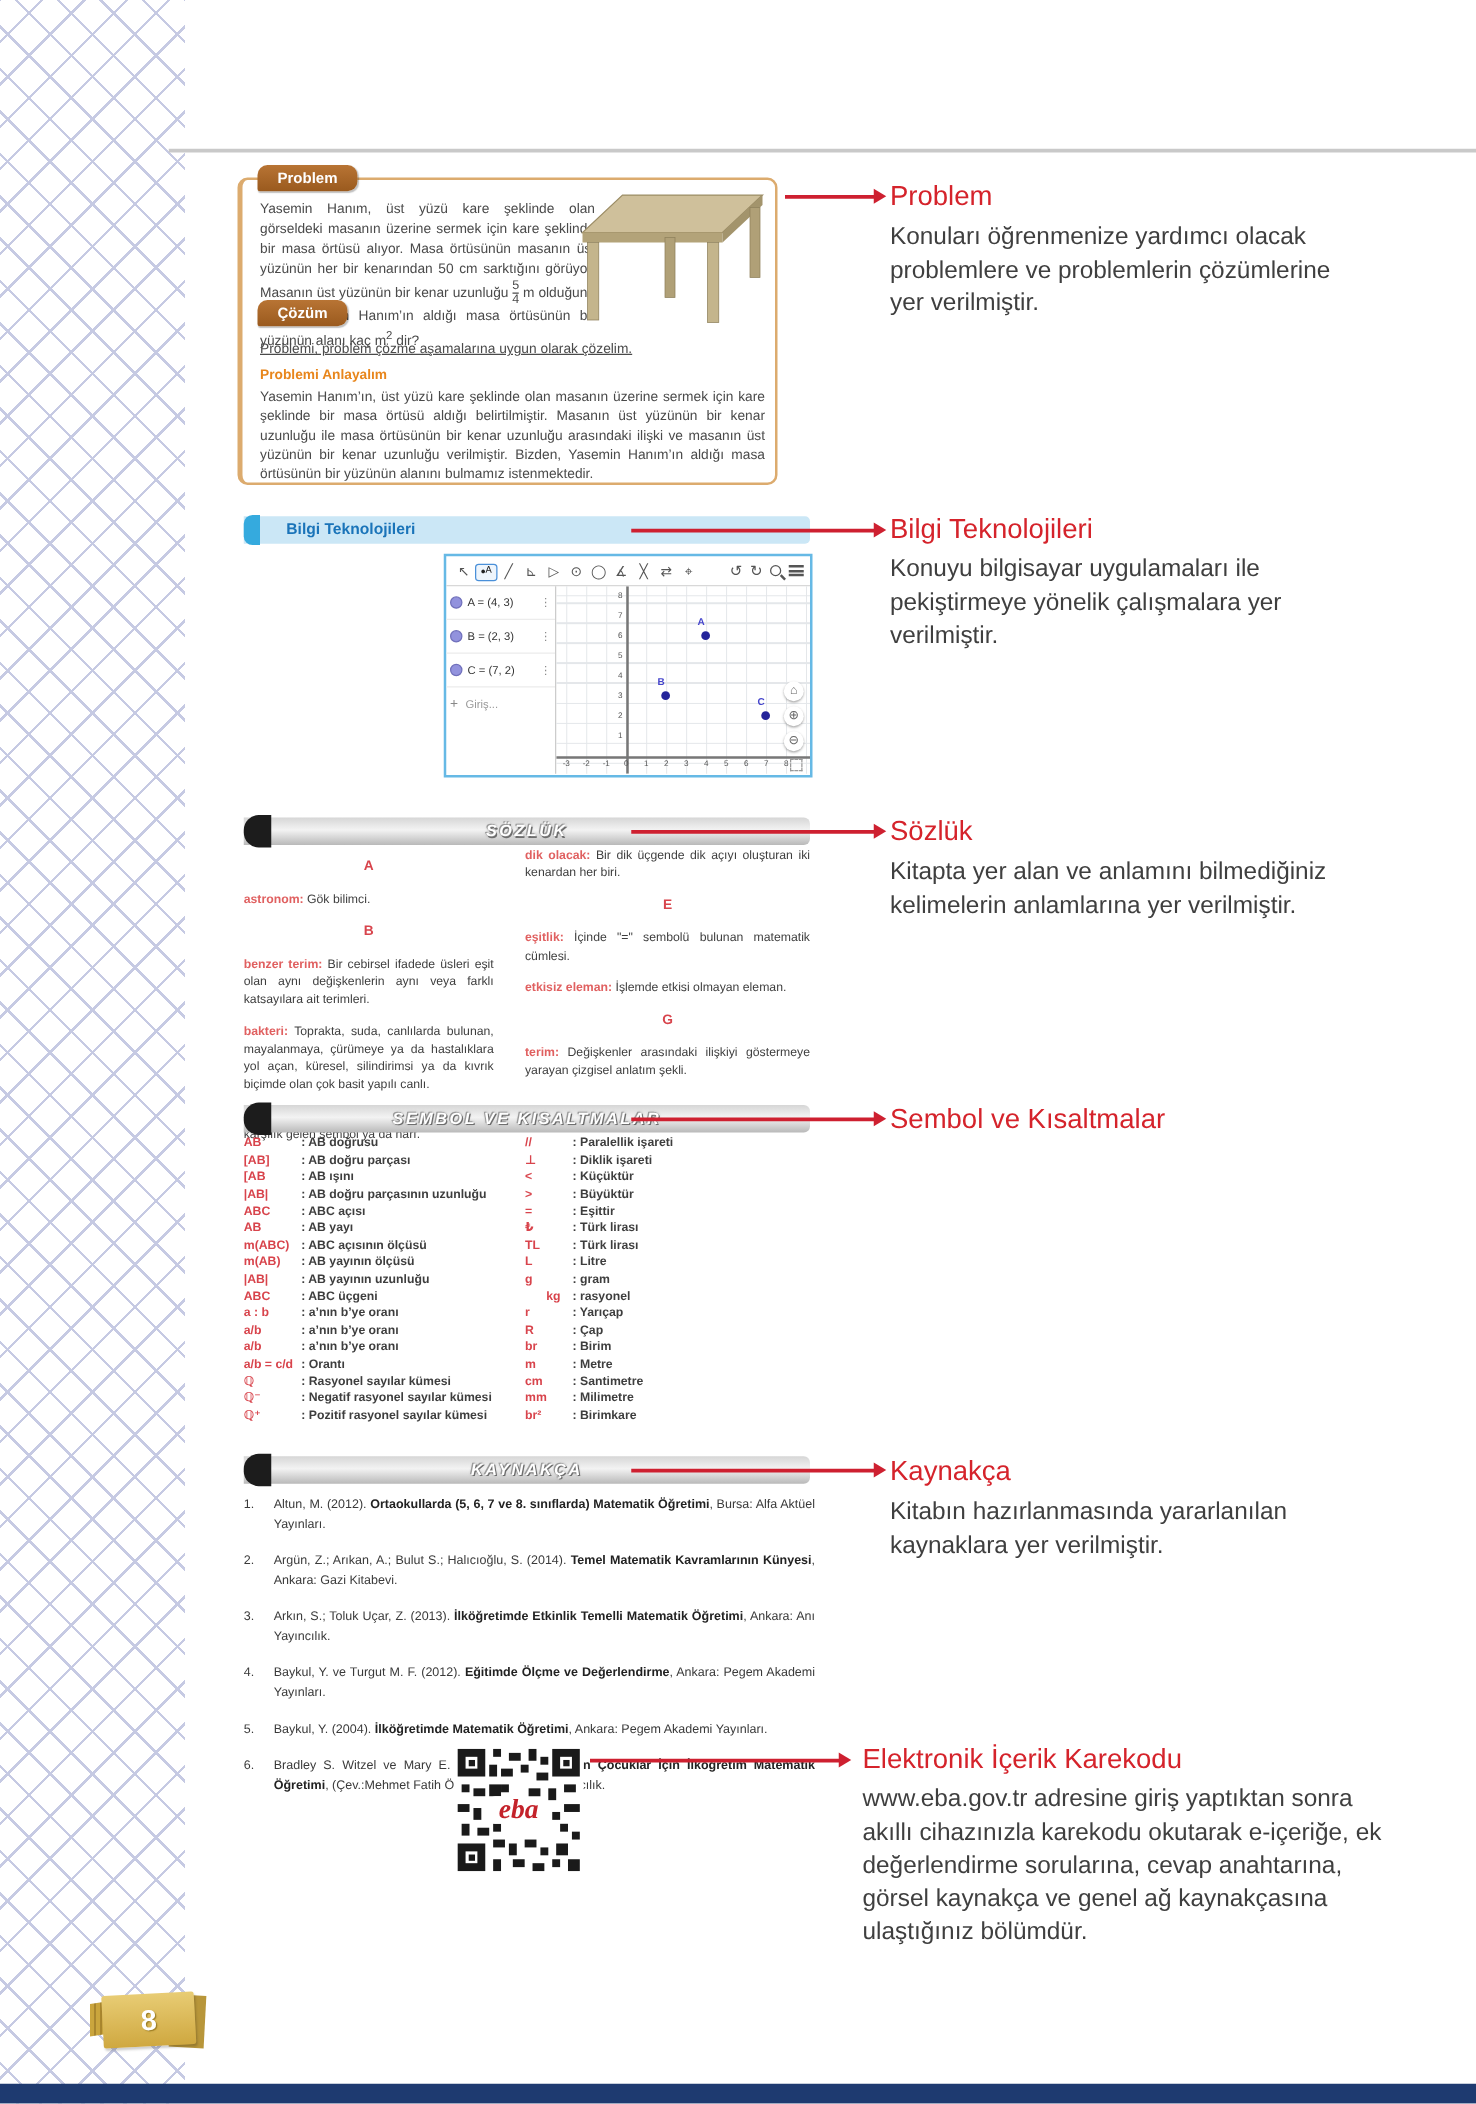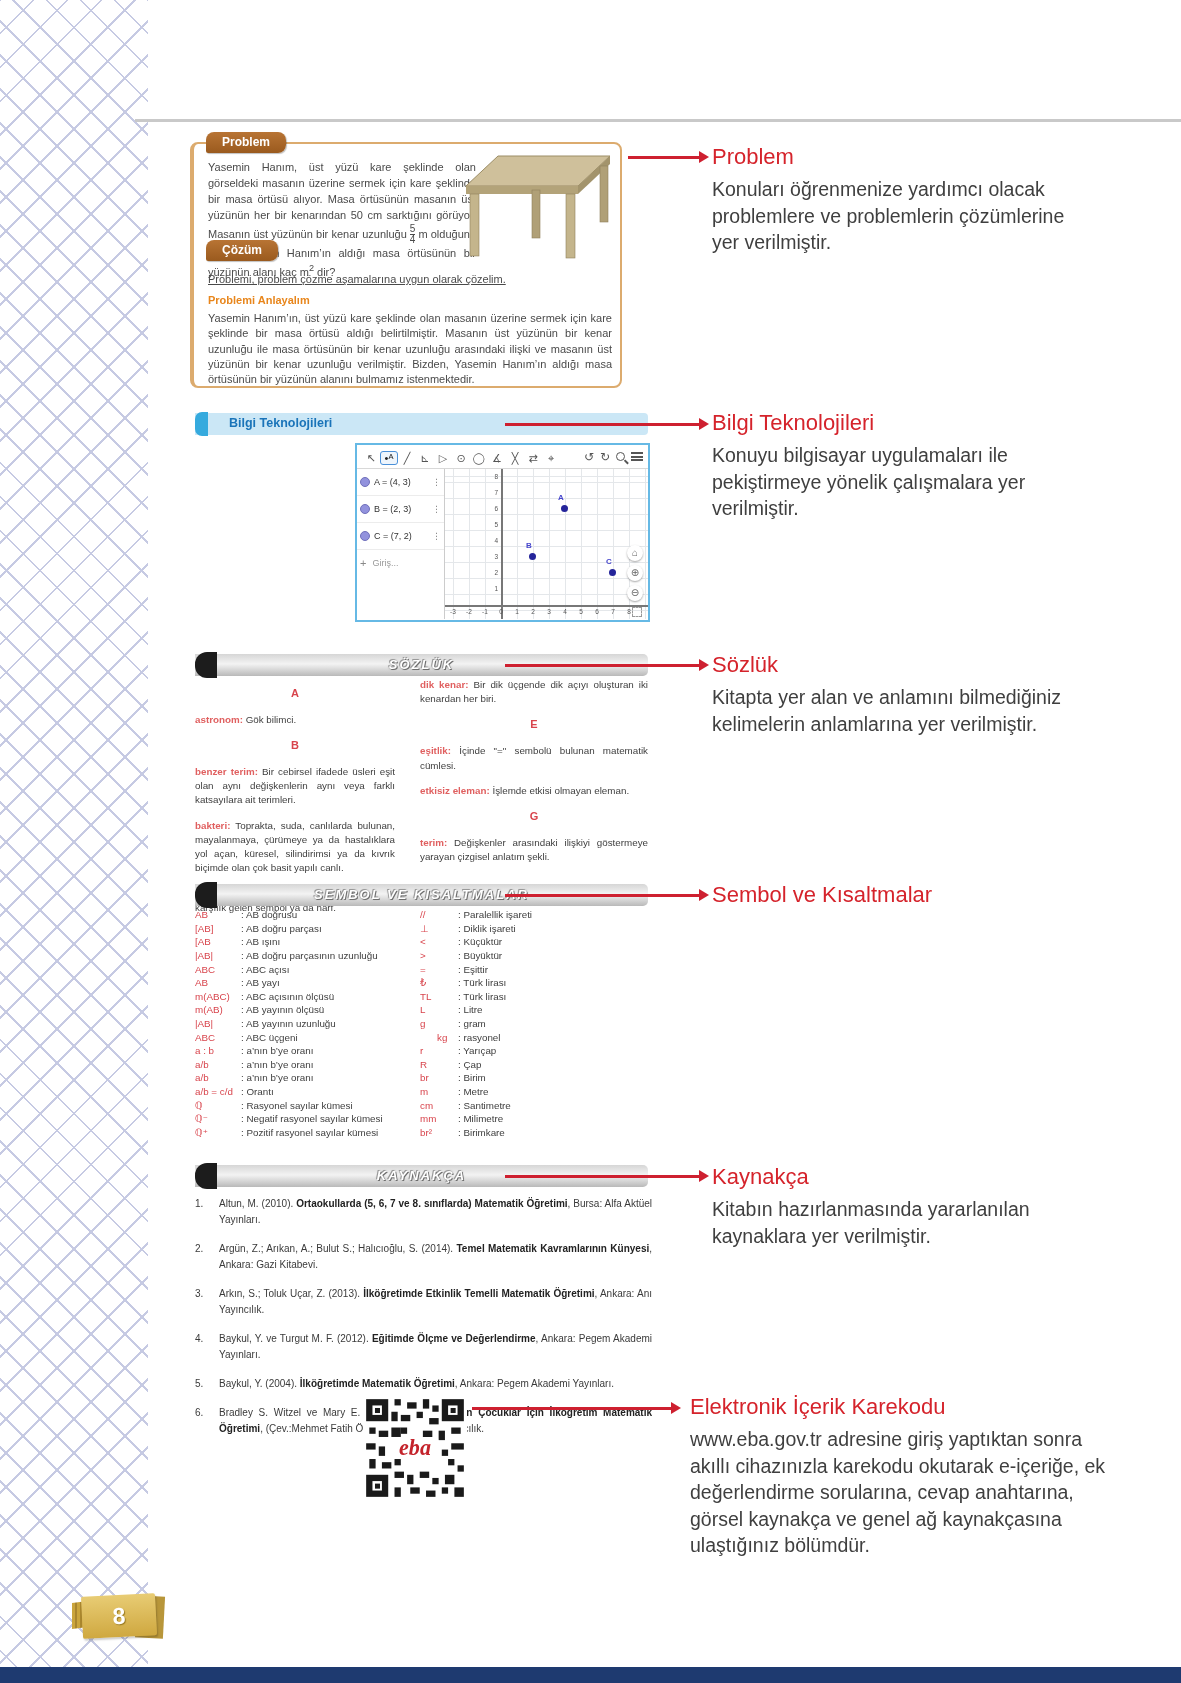--- a/index.html
+++ b/index.html
@@ -94,21 +94,21 @@
     color:#fff; text-shadow:1px 1px 0 #6e6e6e, -1px -1px 0 #9a9a9a, 0 0 2px #777; font-style:italic; }
 
   
   .gl-col { position:absolute; font-size:9.8px; line-height:1.45; text-align:justify; color:#3e3e3e; }
   .gl-letter { text-align:center; color:#d8444c; font-weight:bold; font-size:11px; margin:4px 0 10px; }
   .gl-letter:empty { display:none; margin:0; }
   .gl-entry { margin-bottom:11px; }
   .gl-term { color:#e06060; font-weight:bold; }
 
   
-  .sym-col { position:absolute; }
+  .sym-col { position:absolute;font-weight:bold; }
   .sym-row { display:flex; align-items:center; height:13.6px; font-size:9.8px; }
   .sym-row .sym { width:46px; color:#d8444c; flex:none; }
   .sym-row .sdesc { color:#3e3e3e; }
 
   
   .refs { position:absolute; left:195px; top:1196px; width:457px; font-size:10px; line-height:1.6; color:#3a3a3a; }
   .ref { display:flex; margin-bottom:13px; }
   .ref .no { width:24px; flex:none; }
   .ref .body { flex:1; text-align:justify; }
   .ref b { color:#222; }
@@ -263,21 +263,21 @@
     </div>
 
     <div class="gl-item">
 
       <p class="gl-entry"><span class="gl-term">bilinmeyen:</span><span class="gl-def"> Bir eşitliği sağlayan sayılara karşılık gelen sembol ya da harf.</span></p>
     </div>
   </div>
   <div class="gl-col" style="left:420px; top:678px; width:228px;">
     <div class="gl-item">
 
-      <p class="gl-entry"><span class="gl-term">dik kenar:</span><span class="gl-def"> Bir dik üçgende dik açıyı oluşturan iki kenardan her biri.</span></p>
+      <p class="gl-entry"><span class="gl-term">dik olacak:</span><span class="gl-def"> Bir dik üçgende dik açıyı oluşturan iki kenardan her biri.</span></p>
     </div>
 
     <div class="gl-item">
       <div class="gl-letter">E</div>
       <p class="gl-entry"><span class="gl-term"></span><span class="gl-def"></span></p>
     </div>
 
     <div class="gl-item">
 
       <p class="gl-entry"><span class="gl-term">eşitlik:</span><span class="gl-def"> İçinde "=" sembolü bulunan matematik cümlesi.</span></p>
@@ -474,21 +474,21 @@
       <span class="sdesc">: Birimkare</span>
     </div>
   </div>
 
   <div class="banner" style="top:1165px;">
       <span>KAYNAKÇA</span>
     </div>
   <div class="refs">
     <div class="ref">
       <span class="no">1.</span>
-      <span class="body"><span>Altun, M. (2010). </span><b>Ortaokullarda (5, 6, 7 ve 8. sınıflarda) Matematik Öğretimi</b><span>, Bursa: Alfa Aktüel Yayınları.</span></span>
+      <span class="body"><span>Altun, M. (2012). </span><b>Ortaokullarda (5, 6, 7 ve 8. sınıflarda) Matematik Öğretimi</b><span>, Bursa: Alfa Aktüel Yayınları.</span></span>
     </div>
 
     <div class="ref">
       <span class="no">2.</span>
       <span class="body"><span>Argün, Z.; Arıkan, A.; Bulut S.; Halıcıoğlu, S. (2014). </span><b>Temel Matematik Kavramlarının Künyesi</b><span>, Ankara: Gazi Kitabevi.</span></span>
     </div>
 
     <div class="ref">
       <span class="no">3.</span>
       <span class="body"><span>Arkın, S.; Toluk Uçar, Z. (2013). </span><b>İlköğretimde Etkinlik Temelli Matematik Öğretimi</b><span>, Ankara: Anı Yayıncılık.</span></span>

